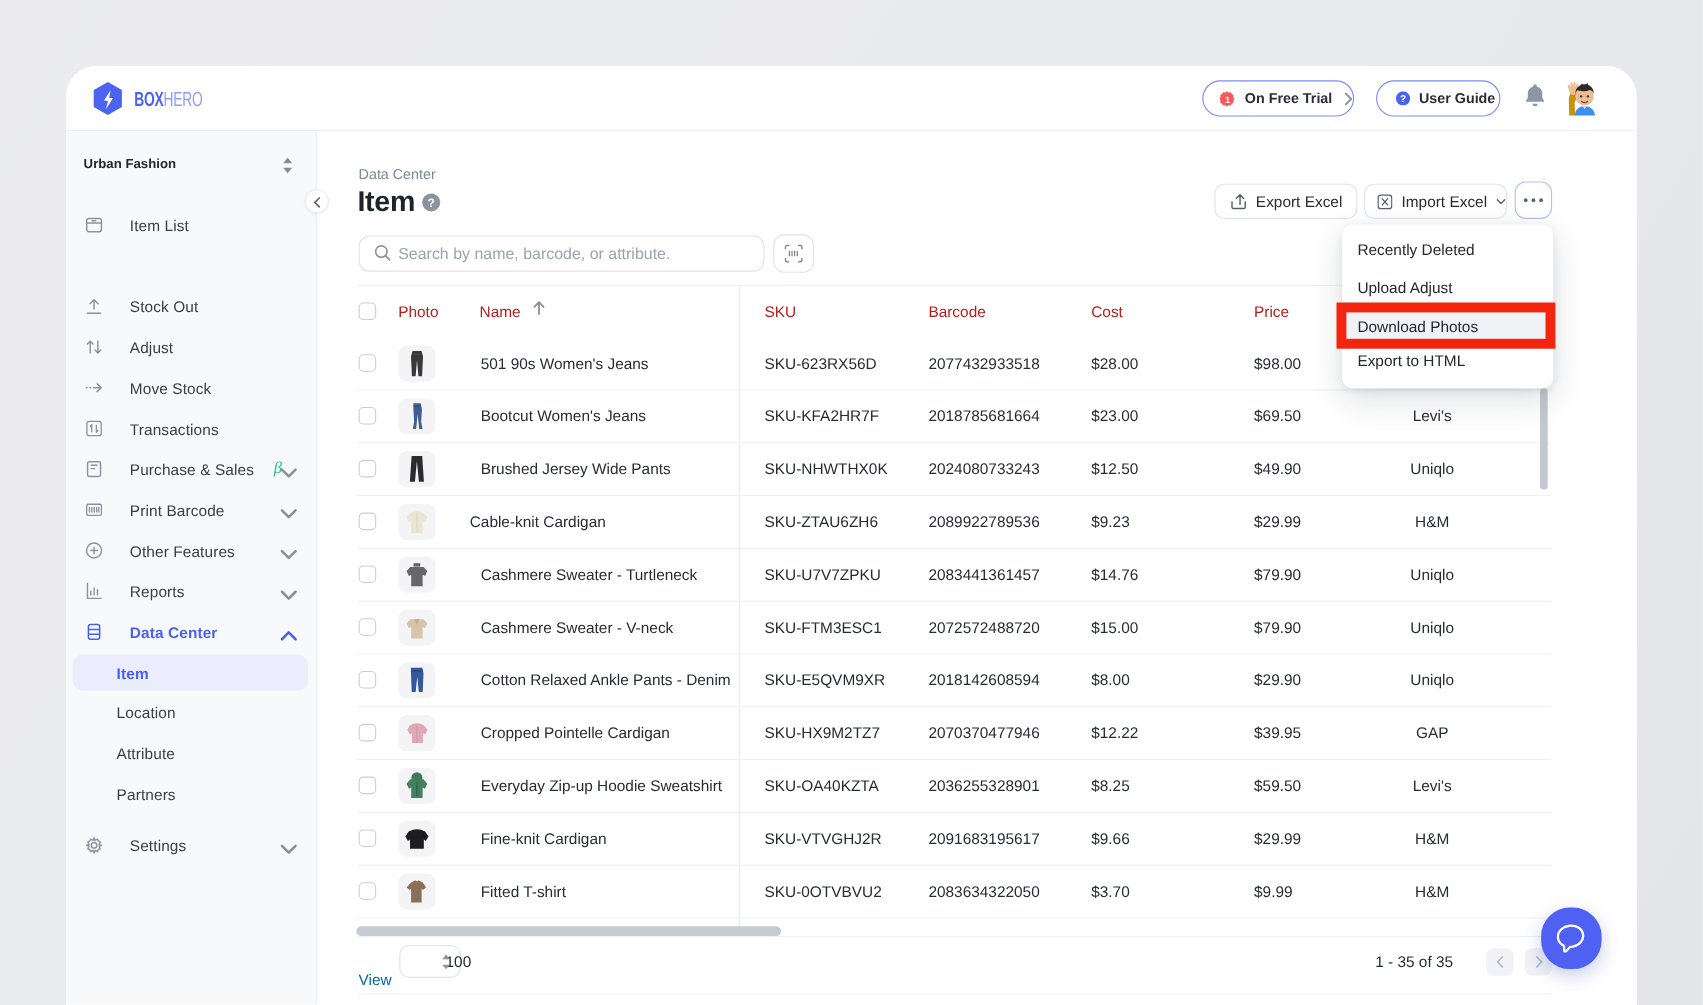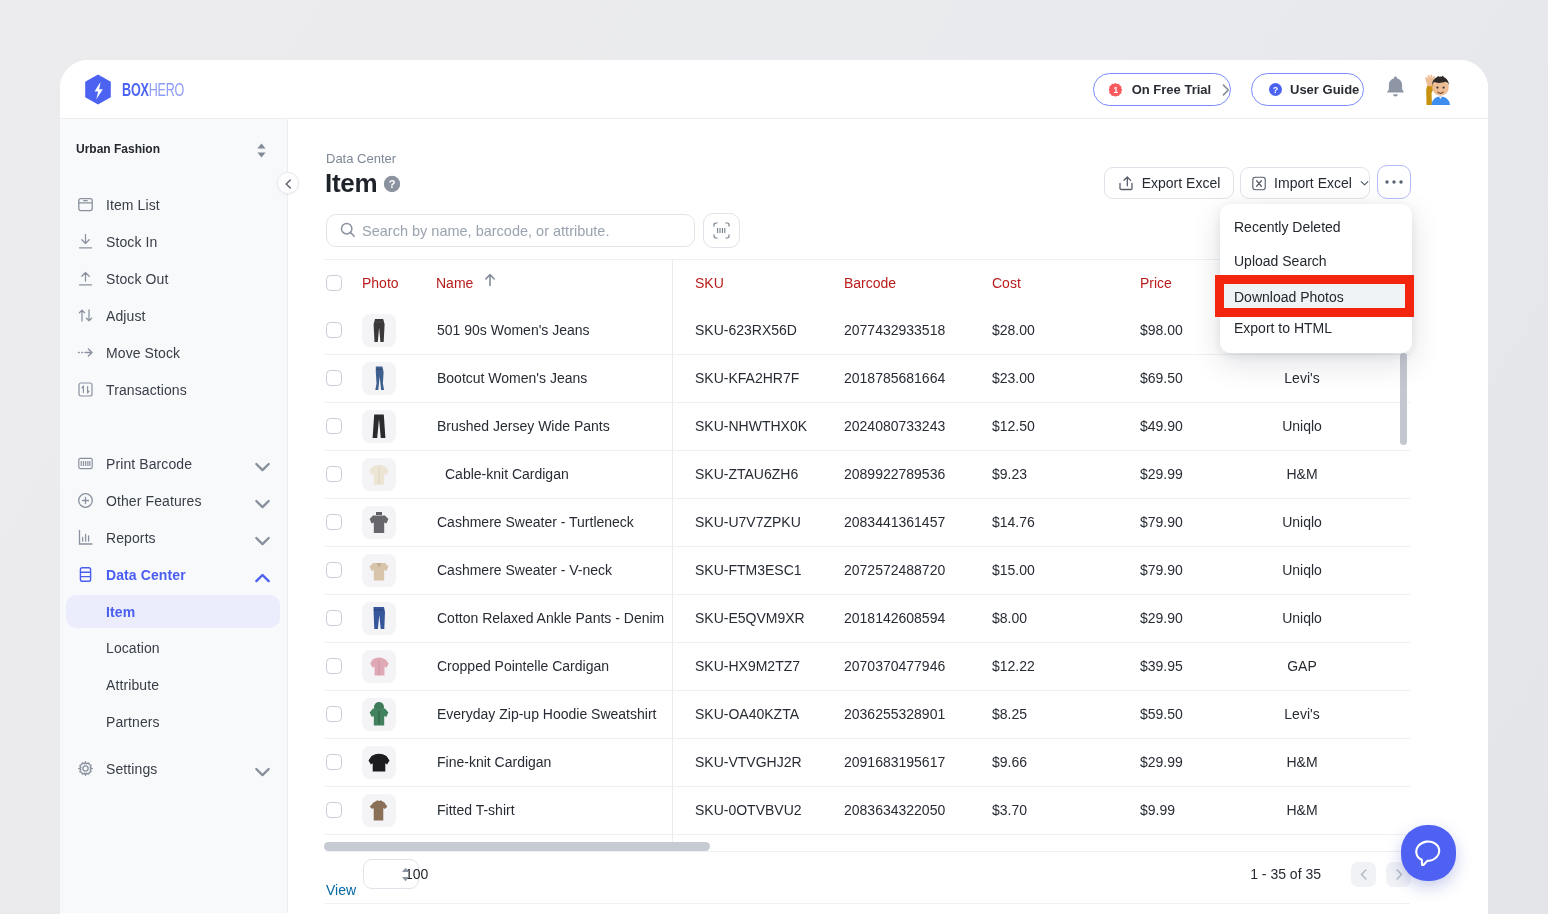--- a/index.html
+++ b/index.html
@@ -3,21 +3,21 @@
 <meta charset="utf-8">
 <style>
   * { margin:0; padding:0; box-sizing:border-box; }
   html,body { width:1548px; height:914px; overflow:hidden; }
   body { font-family:"Liberation Sans", sans-serif; background:linear-gradient(120deg,#ececee 0%,#e9eaed 55%,#e3e5e9 100%); position:relative; }
   .card { position:absolute; left:60px; top:60px; width:1428px; height:854px; background:#fff; border-radius:28px 28px 0 0; overflow:hidden; }
   .abs { position:absolute; }
   .topbar { position:absolute; left:0; top:0; width:1428px; height:59px; border-bottom:1px solid #ecedf1; background:#fff; }
   .sidebar { position:absolute; left:0; top:59px; width:228px; height:794px; background:#f8f9fb; border-right:1px solid #ebedf0; }
   .main { position:absolute; left:229px; top:59px; width:1199px; height:794px; background:#fff; }
-  .mi { position:absolute; left:17px; height:37px; width:204px; display:flex; align-items:center; color:#383e47; font-size:14px; letter-spacing:.1px;}
+  .mi { position:absolute; left:17px; height:37px; width:204px; display:flex; align-items:center; color:#383e47; font-size:14px; letter-spacing:.1px;gap:12px;}
   .mi svg { width:17px; height:17px; flex:0 0 17px; }
   .mi .lbl { margin-left:12px; }
   .mi .chev { position:absolute; right:10px; top:50%; margin-top:-5px; }
   .pill { position:absolute; height:33px; border:1px solid #7b8bfb; border-radius:17px; background:#fff; display:flex; align-items:center; font-size:13px; color:#292d34; font-weight:700; white-space:nowrap; }
   .th { position:absolute; font-size:14px; font-weight:400; color:#b91c1c;text-align:center; }
   .td { position:absolute; font-size:14px; color:#272c34; }
   .cb { position:absolute; left:266px; width:16px; height:16px; border:1.5px solid #c9ced6; border-radius:4.5px; background:#fff; }
   .rowline { position:absolute; left:265px; width:1085px; height:1px; background:#eef0f3; }
   .dd-item { position:absolute; left:14px; font-size:14px; color:#23272e; }
 </style>
@@ -30,26 +30,20 @@
       <path d="M5.5 0.5 L9.6 5.5 L1.4 5.5 Z" fill="#828b98"></path>
       <path d="M5.5 14.5 L1.4 9.5 L9.6 9.5 Z" fill="#828b98"></path>
     </svg>
     <div class="mi" style="top:67px">
         <svg viewBox="0 0 17 17" fill="none" stroke="#8a929f" stroke-width="1.3">
           <rect x="1.8" y="2.6" width="13.4" height="12" rx="2"></rect>
           <path d="M1.8 6.8 H15.2 M6.8 4.7 H10.2" stroke-linecap="round"></path>
         </svg>
         <span class="lbl">Item List</span>
       </div>
-    <div class="mi" style="top:104px">
-        <svg viewBox="0 0 17 17" fill="none" stroke="#8a929f" stroke-width="1.3">
-          <path d="M8.5 1.5 V10 M4.8 6.8 L8.5 10.5 L12.2 6.8 M2.5 14.8 H14.5" stroke-linecap="round" stroke-linejoin="round"></path>
-        </svg>
-        <span class="lbl">Stock In</span>
-      </div>
     <div class="mi" style="top:141px">
         <svg viewBox="0 0 17 17" fill="none" stroke="#8a929f" stroke-width="1.3">
           <path d="M8.5 11 V2.5 M4.8 6.2 L8.5 2.5 L12.2 6.2 M2.5 14.8 H14.5" stroke-linecap="round" stroke-linejoin="round"></path>
         </svg>
         <span class="lbl">Stock Out</span>
       </div>
     <div class="mi" style="top:178px">
         <svg viewBox="0 0 17 17" fill="none" stroke="#8a929f" stroke-width="1.3">
           <path d="M5 14 V3.2 M2.4 5.8 L5 3.2 L7.6 5.8 M12 3 V13.8 M9.4 11.2 L12 13.8 L14.6 11.2" stroke-linecap="round" stroke-linejoin="round"></path>
         </svg>
@@ -60,20 +54,31 @@
           <path d="M1.5 8.5 H2.2 M4.8 8.5 H5.5 M8 8.5 H14.5 M11.4 5 L15 8.5 L11.4 12" stroke-linecap="round" stroke-linejoin="round"></path>
         </svg>
         <span class="lbl">Move Stock</span>
       </div>
     <div class="mi" style="top:252px">
         <svg viewBox="0 0 17 17" fill="none" stroke="#8a929f" stroke-width="1.2">
           <rect x="2" y="2" width="13" height="13" rx="2"></rect>
           <path d="M6.4 5 V11.4 M6.4 5 L5 6.8 M10.6 12 V5.6 M10.6 12 L12 10.2" stroke-linecap="round"></path>
         </svg>
         <span class="lbl">Transactions</span>
+      </div>
+    <div class="mi" style="top:289px">
+        <svg viewBox="0 0 17 17" fill="none" stroke="#8a929f" stroke-width="1.3">
+          <rect x="2.6" y="1.8" width="11.8" height="13.4" rx="1.6"></rect>
+          <path d="M5.4 5 H11.6 M5.4 8 H9.5"></path>
+        </svg>
+        <span class="lbl">Purchase &amp; Sales</span>
+        <span style="margin-left:6px;color:#2cbd92;font-size:15px;font-family:'Liberation Serif',serif;font-style:italic;">β</span>
+        <svg class="chev" width="11" height="7" viewBox="0 0 11 7">
+          <path d="M1.5 1.2 L5.5 5.2 L9.5 1.2" fill="none" stroke="#878f9b" stroke-width="1.5" stroke-linecap="round" stroke-linejoin="round"></path>
+        </svg>
       </div>
     <div class="mi" style="top:326px">
         <svg viewBox="0 0 17 17" fill="none" stroke="#8a929f" stroke-width="1.2">
           <rect x="1.8" y="3.4" width="13.4" height="10.2" rx="1.6"></rect>
           <path d="M4.3 6 V11 M6.5 6 V11 M8.7 6 V11 M10.9 6 V11 M12.8 6 V11"></path>
         </svg>
         <span class="lbl">Print Barcode</span>
         <svg class="chev" width="11" height="7" viewBox="0 0 11 7">
           <path d="M1.5 1.2 L5.5 5.2 L9.5 1.2" fill="none" stroke="#878f9b" stroke-width="1.5" stroke-linecap="round" stroke-linejoin="round"></path>
         </svg>
@@ -264,21 +269,21 @@
   <div class="td" style="left:932px;top:358px">$12.50</div>
   <div class="td" style="left:1080px;top:358px">$49.90</div>
   <div class="td" style="left:1192px;top:358px;width:100px;text-align:center;">Uniqlo</div>
   <div class="rowline" style="top:438px"></div>
   <div class="cb" style="top:406px"></div>
   <svg class="abs" style="left:302px;top:397.5px" width="34" height="33" viewBox="0 0 34 33">
       <rect width="34" height="33" rx="8" fill="#f4f4f6"></rect>
       <path d="M11 8.5 q6 -3.5 12 0 l3.6 3.5 -2.2 5 -2.2 -1.2 v11 h-10.4 v-11 l-2.2 1.2 -2.2 -5 z" fill="#ece5d4"></path>
       <path d="M17 9 v17" stroke="#d8d0bd" stroke-width="0.8"></path>
     </svg>
-  <div class="td" style="left:385px;top:406px">Cable-knit Cardigan</div>
+  <div class="td" style="left:367px;top:406px">Cable-knit Cardigan</div>
   <div class="td" style="left:635px;top:406px">SKU-ZTAU6ZH6</div>
   <div class="td" style="left:784px;top:406px">2089922789536</div>
   <div class="td" style="left:932px;top:406px">$9.23</div>
   <div class="td" style="left:1080px;top:406px">$29.99</div>
   <div class="td" style="left:1192px;top:406px;width:100px;text-align:center;">H&amp;M</div>
   <div class="rowline" style="top:486px"></div>
   <div class="cb" style="top:454px"></div>
   <svg class="abs" style="left:302px;top:445.5px" width="34" height="33" viewBox="0 0 34 33">
       <rect width="34" height="33" rx="8" fill="#f4f4f6"></rect>
       <path d="M14 6 h6 v3 h-6 z" fill="#5f5f64"></path>
@@ -384,21 +389,21 @@
       <path d="M5.8 1 L1.5 5.5 L5.8 10" fill="none" stroke="#b6bcc6" stroke-width="1.6" stroke-linecap="round" stroke-linejoin="round"></path>
     </svg>
   <div class="abs" style="left:1326px;top:802px;width:25px;height:25px;border-radius:7px;background:#f1f2f5;"></div>
   <svg class="abs" style="left:1336px;top:809px" width="7" height="11" viewBox="0 0 7 11">
       <path d="M1.2 1 L5.5 5.5 L1.2 10" fill="none" stroke="#b6bcc6" stroke-width="1.6" stroke-linecap="round" stroke-linejoin="round"></path>
     </svg>
   <div class="abs" style="left:265px;top:843px;width:1085px;height:1px;background:#eef0f3;"></div>
 
   <div class="abs" style="left:1160px;top:144px;width:192px;height:149px;background:#fff;border-radius:10px;box-shadow:0 10px 30px rgba(25,35,60,0.14),0 2px 8px rgba(25,35,60,0.08);z-index:20;">
     <div class="dd-item" style="top:15px">Recently Deleted</div>
-    <div class="dd-item" style="top:49px">Upload Search</div>
+    <div class="dd-item" style="top:49px">Upload Adjust</div>
     <div class="dd-item" style="top:116px">Export to HTML</div>
   </div>
   <div class="abs" style="left:1155px;top:215px;width:199px;height:42px;border:9.5px solid #f4250e;background:#eff3f6;z-index:21;"></div>
   <div class="abs" style="left:1174px;top:229px;font-size:14px;color:#23272e;z-index:22;">Download Photos</div>
 </div>
 <div style="position:absolute;left:1401px;top:825px;width:55px;height:56px;border-radius:26px;background:#4e61f3;box-shadow:0 6px 16px rgba(40,60,180,0.25);z-index:30;">
   <svg style="position:absolute;left:14px;top:15px" width="27" height="26" viewBox="0 0 27 26">
     <path d="M13 1.5 C6.5 1.5 1.5 5.8 1.5 11.2 C1.5 14.4 3.2 17.2 5.9 18.9 L5.5 23.8 C5.45 24.4 6.1 24.8 6.6 24.45 L11.2 20.7 C11.8 20.8 12.4 20.85 13 20.85 C19.5 20.85 24.5 16.6 24.5 11.2 C24.5 5.8 19.5 1.5 13 1.5 Z" fill="none" stroke="#fff" stroke-width="2.1" stroke-linejoin="round" transform="rotate(-8 13 13)"></path>
   </svg>
 </div>

